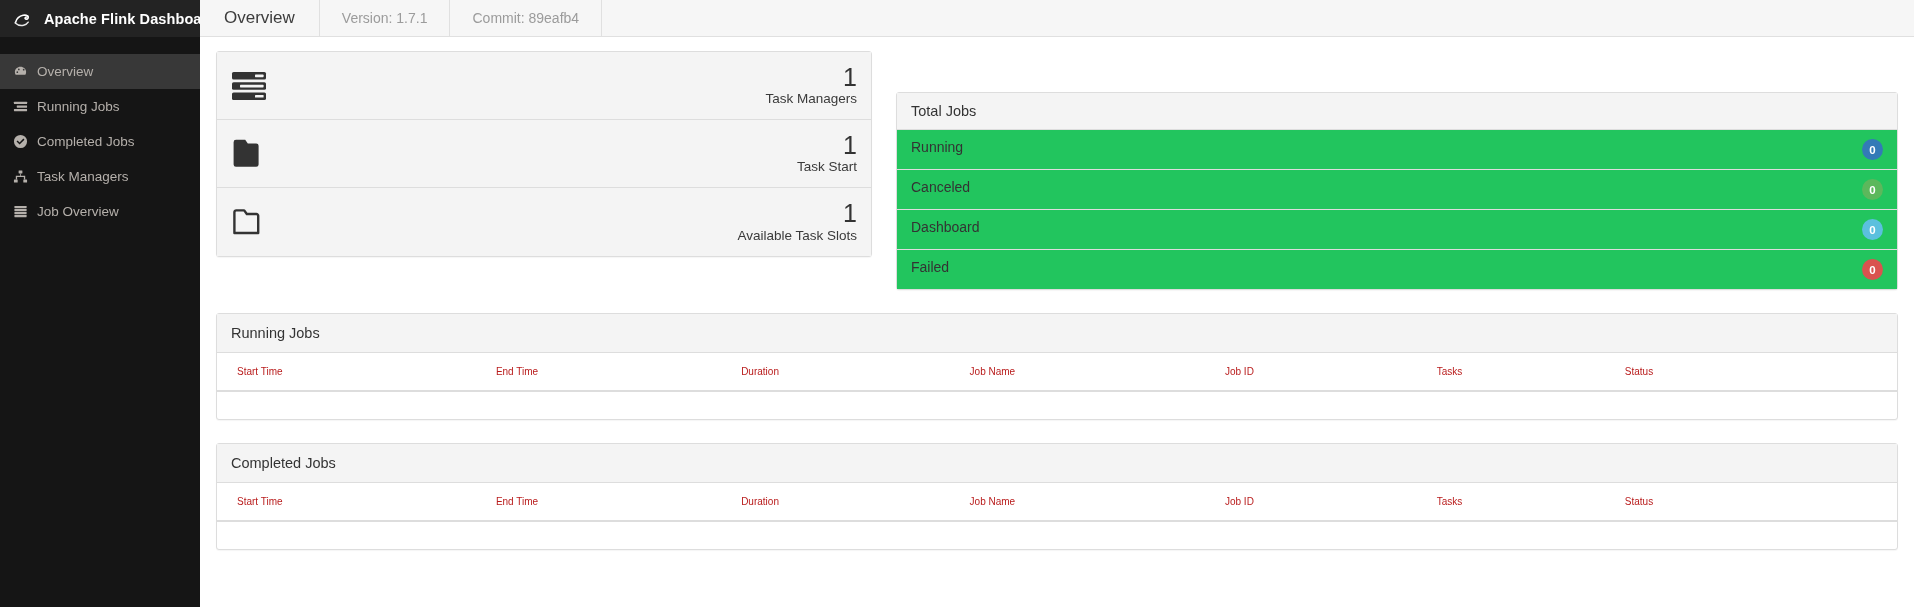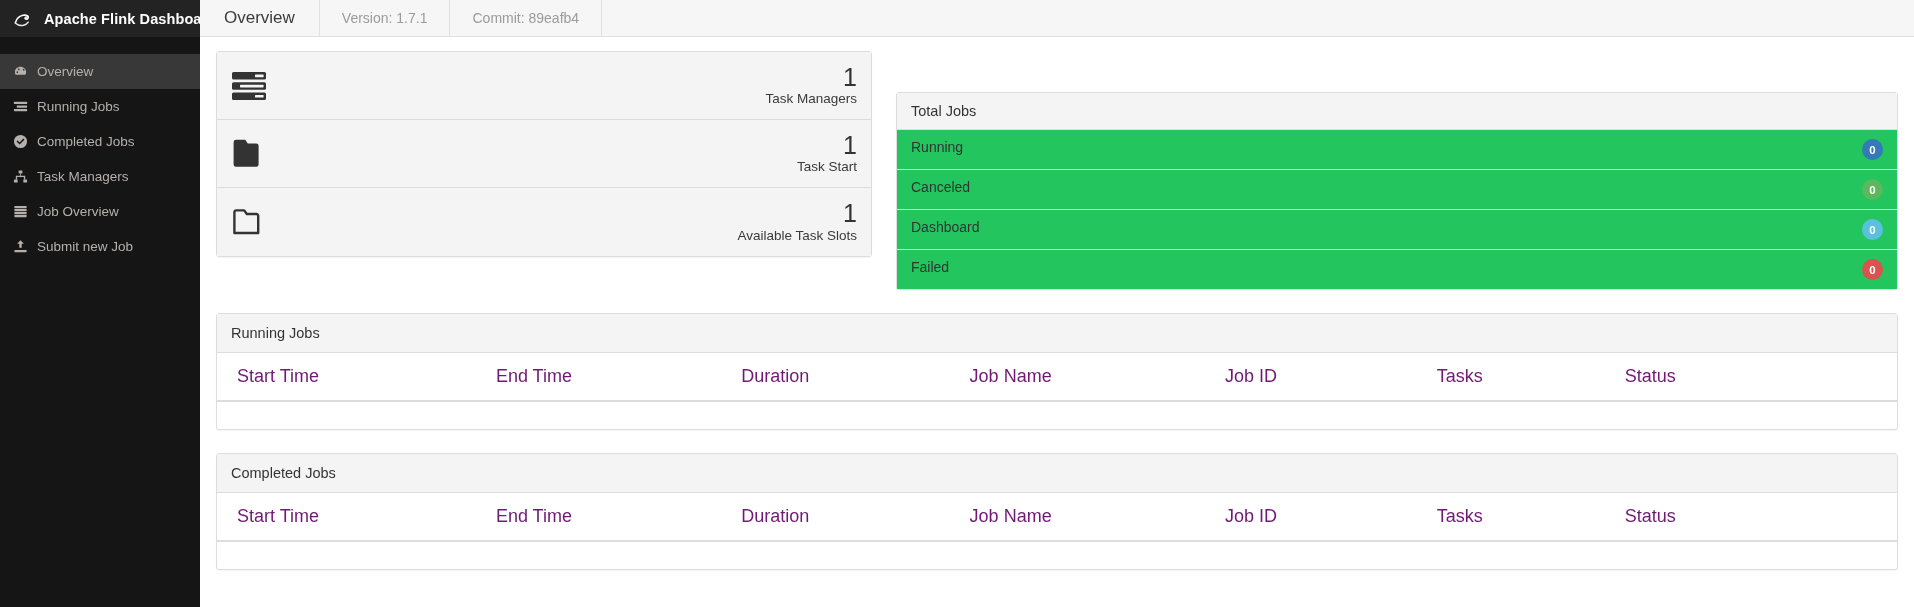--- a/index.html
+++ b/index.html
@@ -224,22 +224,22 @@
 
   table {
     width: 100%;
     border-collapse: collapse;
     table-layout: fixed;
   }
 
   th {
     text-align: left;
     font-weight: normal;
-    font-size: 18px;
-    color: #701a75;
+    font-size: 10px;
+    color: #b91c1c;
     padding: 13px 0 13px 0;
     border-bottom: 2px solid #dddddd;
   }
 
   th:first-child { padding-left: 20px; }
 
   tbody tr { height: 28px; }
   td { border: none; }
 </style>
 </head>
@@ -308,29 +308,20 @@
           <svg width="15" height="15" viewBox="0 0 16 16" fill="currentColor">
             <rect x="1.5" y="2.2" width="13" height="2.2" rx=".4"></rect>
             <rect x="1.5" y="5.4" width="13" height="2.2" rx=".4"></rect>
             <rect x="1.5" y="8.6" width="13" height="2.2" rx=".4"></rect>
             <rect x="1.5" y="11.8" width="13" height="2.2" rx=".4"></rect>
           </svg>
         </span>
         <span>Job Overview</span>
       </a>
 
-      <a class="nav-item" href="#">
-        <span class="nav-icon">
-          <svg width="15" height="15" viewBox="0 0 16 16" fill="currentColor">
-            <path d="M8 1.4L4.4 5h2.3v4.3h2.6V5h2.3z"></path>
-            <rect x="1.5" y="11.6" width="13" height="2.6" rx=".5"></rect>
-          </svg>
-        </span>
-        <span>Submit new Job</span>
-      </a>
 
     </div>
   </div>
 
   <div class="main">
 
     <div class="topbar">
       <div class="topbar-title">Overview</div>
       <div class="topbar-meta">Version: 1.7.1</div>
       <div class="topbar-meta">Commit: 89eafb4</div>

